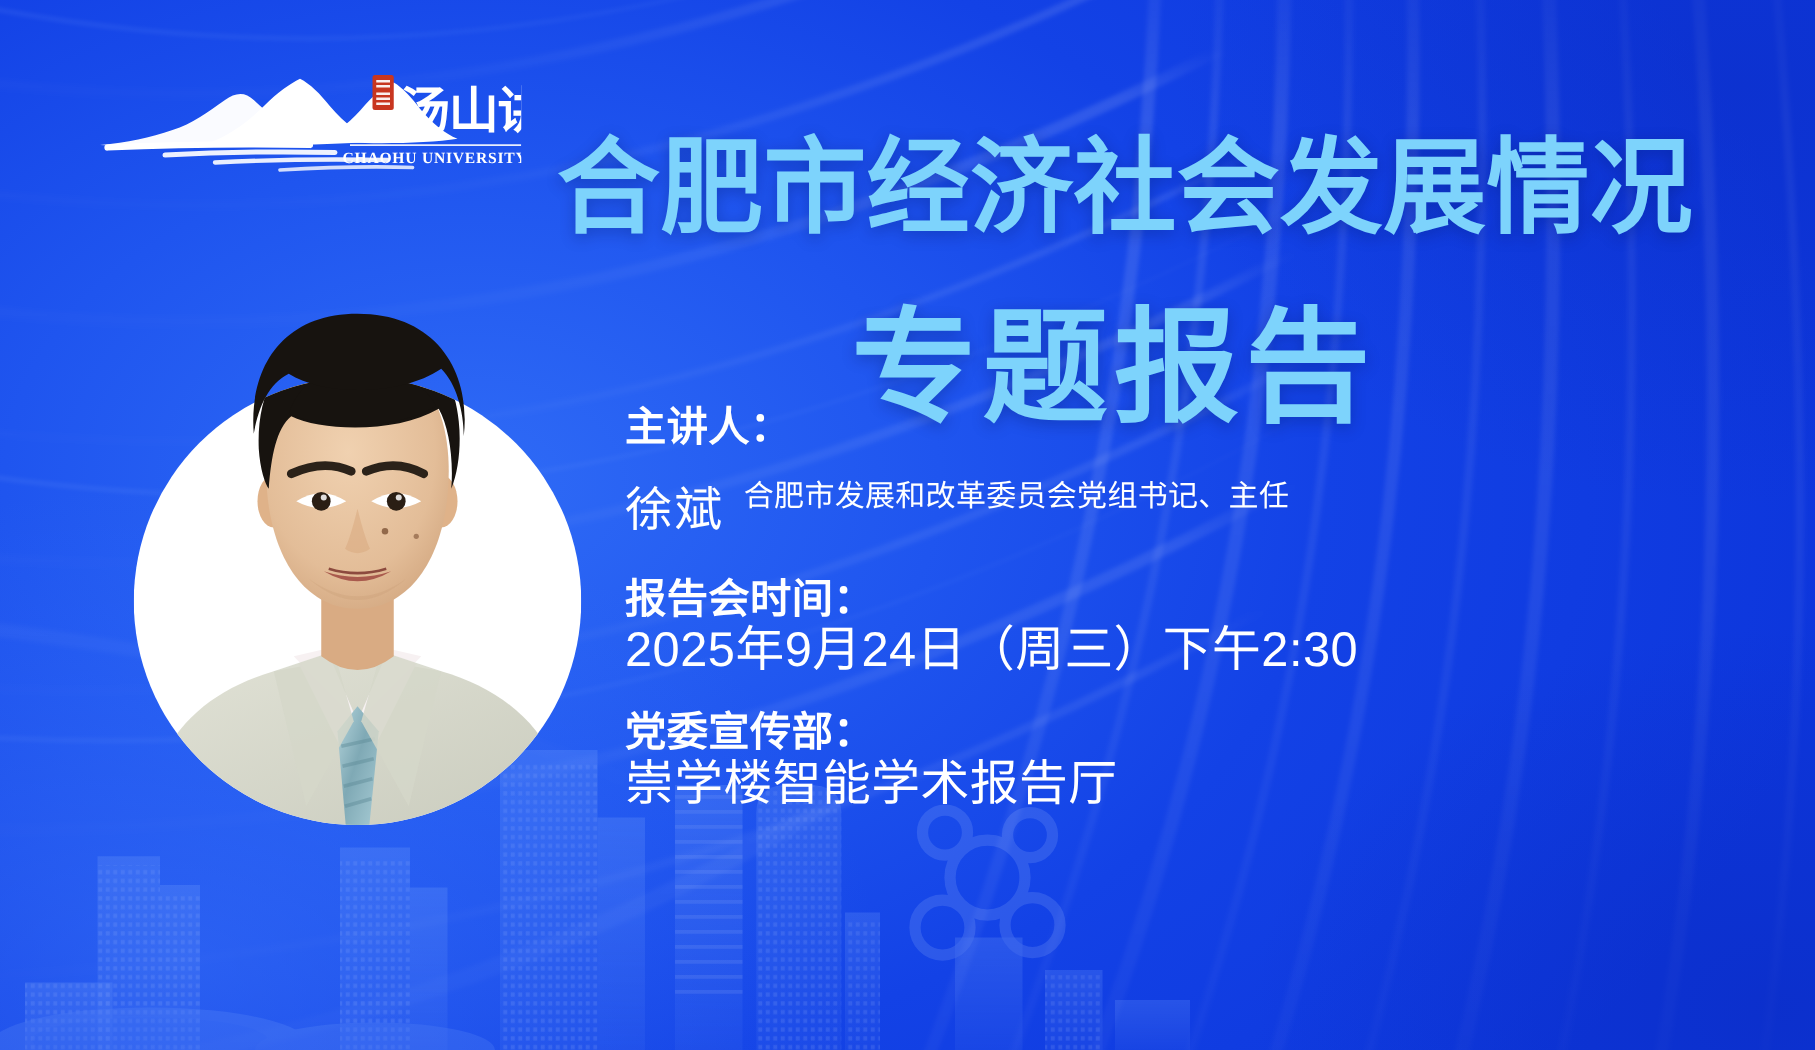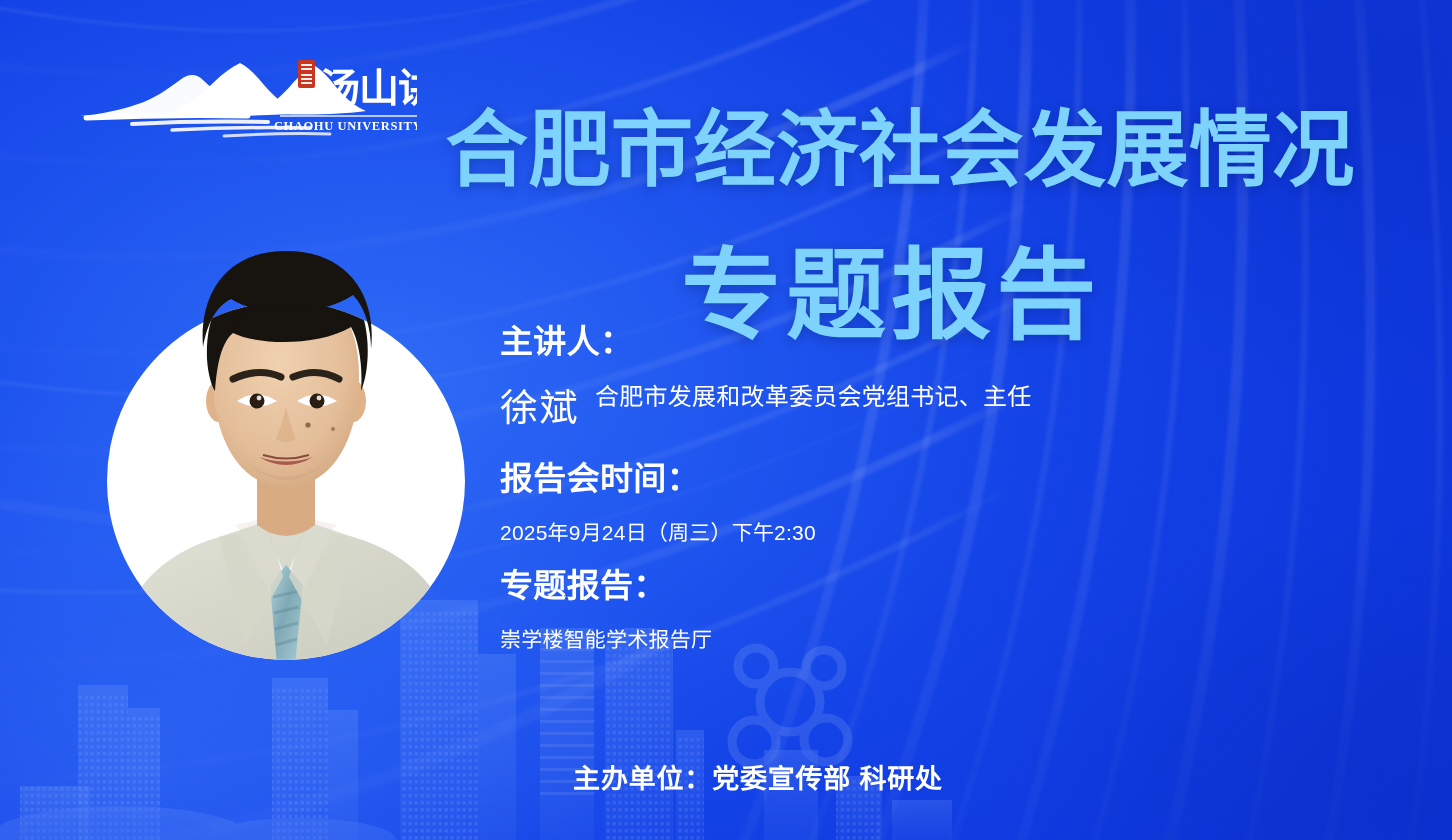--- a/index.html
+++ b/index.html
@@ -67,21 +67,21 @@
     white-space:nowrap;
   }
 
   
   .info{position:absolute;left:500px;top:323px;color:#fff;}
   .info .lbl{font-size:33px;font-weight:bold;line-height:1.15;letter-spacing:.01em;}
   .speaker-row{display:flex;align-items:flex-start;margin-top:16px;}
   .speaker-name{font-size:38px;font-weight:400;letter-spacing:.04em;}
   .speaker-title{font-size:24px;font-weight:normal;margin-left:16px;letter-spacing:.01em;}
   .lbl-time{margin-top:28px;}
-  .val{font-size:21px;font-weight:400;line-height:1.2;margin-top:22px;letter-spacing:.01em;}
+  .val{font-size:39px;font-weight:400;line-height:1.2;margin-top:0;letter-spacing:.01em;}
   .lbl-place{margin-top:22px;}
 
   
   .footer{
     position:absolute; left:0; right:0; top:757px;
     text-align:center; color:#fff;
     font-size:27px; font-weight:bold; letter-spacing:.03em;
   }
   .footer span{display:inline-block;padding-left:64px;}
 </style>
@@ -352,21 +352,18 @@
   </div>
 
   <div class="info">
     <div class="lbl">主讲人：</div>
     <div class="speaker-row">
       <span class="speaker-name">徐斌</span>
       <span class="speaker-title">合肥市发展和改革委员会党组书记、主任</span>
     </div>
     <div class="lbl lbl-time">报告会时间：</div>
     <div class="val">2025年9月24日（周三）下午2:30</div>
-    <div class="lbl lbl-place">专题报告：</div>
+    <div class="lbl lbl-place">党委宣传部：</div>
     <div class="val">崇学楼智能学术报告厅</div>
   </div>
 
-  <div class="footer">
-    <span>主办单位：党委宣传部  科研处</span>
-  </div>
 
 </div>
 
 </body></html>

